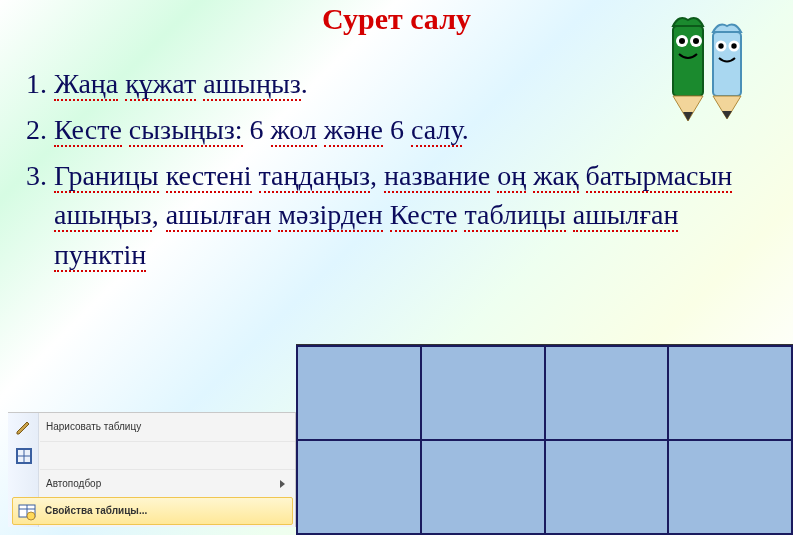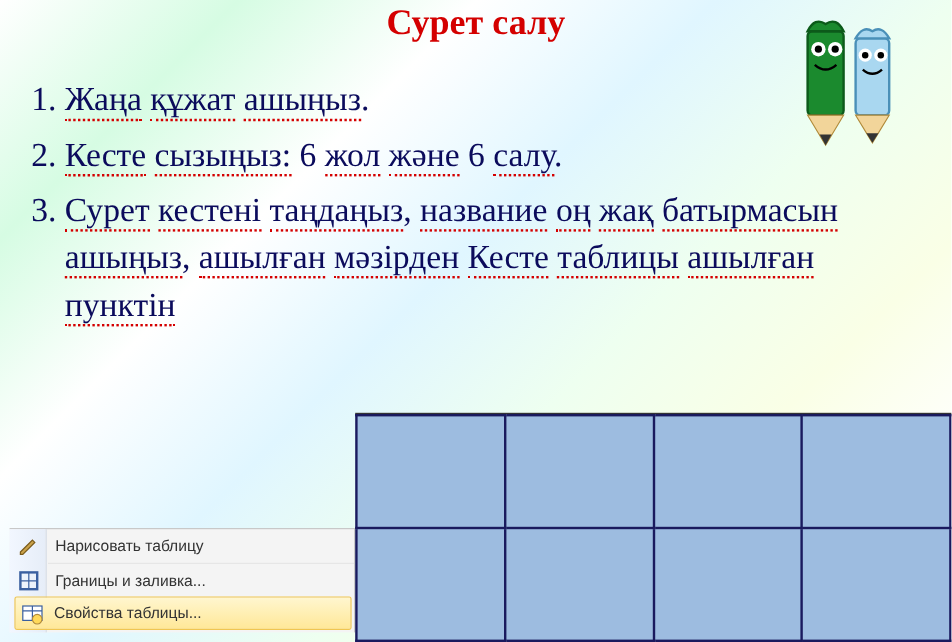--- a/index.html
+++ b/index.html
@@ -85,40 +85,41 @@
     position: absolute;
     left: 0; top: 0; bottom: 0;
     width: 30px;
     background: linear-gradient(to right, #f2f7ff 0%, #e6edf8 100%);
     border-right: 1px solid #d6dce6;
   }
   .menu-items {
     position: relative;
     padding-left: 32px;
     font-family: "Segoe UI", Tahoma, Arial, sans-serif;
-    font-size: 13px;
+    font-size: 10px;
     color: #333;
   }
   .menu-item {
     position: relative;
     height: 28px;
     line-height: 28px;
     padding-left: 6px;
     border-top: 1px solid #e6e6e6;
     box-sizing: border-box;
     display: flex;
     align-items: center;
   }
   .menu-item.first { border-top: none; }
   .menu-item.selected {
     background: linear-gradient(to bottom, #fff6cf 0%, #ffe898 100%);
     border: 1px solid #f0c651;
     border-radius: 2px;
     margin: 0 2px 2px -28px;
     padding-left: 32px;
+    font-weight: bold;
   }
   .submenu-arrow {
     position: absolute;
     right: 10px;
     top: 50%;
     transform: translateY(-50%);
     width: 0; height: 0;
     border-top: 4px solid transparent;
     border-bottom: 4px solid transparent;
     border-left: 5px solid #555;
@@ -195,21 +196,21 @@
       <li>
         <span class="sq">Кесте</span>
         <span class="sq">сызыңыз:</span>
         <span>6</span>
         <span class="sq">жол</span>
         <span class="sq">және</span>
         <span>6</span>
         <span class="sq">салу</span><span>.</span>
       </li>
       <li>
-        <span class="sq">Сурет</span>
+        <span class="sq">Границы</span>
         <span class="sq">кестені</span>
         <span class="sq">таңдаңыз</span><span>,</span>
         <span class="sq">название</span>
         <span class="sq">оң</span>
         <span class="sq">жақ</span>
         <span class="sq">батырмасын</span>
         <span class="sq">ашыңыз</span><span>,</span>
         <span class="sq">ашылған</span>
         <span class="sq">мәзірден</span>
         <span class="sq">Кесте</span>
@@ -230,24 +231,27 @@
           </svg>
         <span>Нарисовать таблицу</span>
       </div>
 
       <div class="menu-item">
         <svg class="menu-icon" viewBox="0 0 20 20">
             <rect x="3" y="3" width="14" height="14" fill="none" stroke="#3a5fa0" stroke-width="2"></rect>
             <line x1="3" y1="10" x2="17" y2="10" stroke="#3a5fa0"></line>
             <line x1="10" y1="3" x2="10" y2="17" stroke="#3a5fa0"></line>
           </svg>
-        <span>Границы и заливка...</span>
-      </div>
-
-
+      </div>
+
+
+      <div class="menu-item">
+        <span>Автоподбор</span>
+        <span class="submenu-arrow"></span>
+      </div>
 
 
       <div class="menu-item selected">
         <svg class="menu-icon" viewBox="0 0 20 20">
             <rect x="2" y="3" width="16" height="12" fill="#fff" stroke="#3a5fa0"></rect>
             <line x1="2" y1="7" x2="18" y2="7" stroke="#3a5fa0"></line>
             <line x1="10" y1="3" x2="10" y2="15" stroke="#3a5fa0"></line>
             <circle cx="14" cy="14" r="4" fill="#ffd95a" stroke="#b08a3a"></circle>
           </svg>
         <span>Свойства таблицы...</span>

